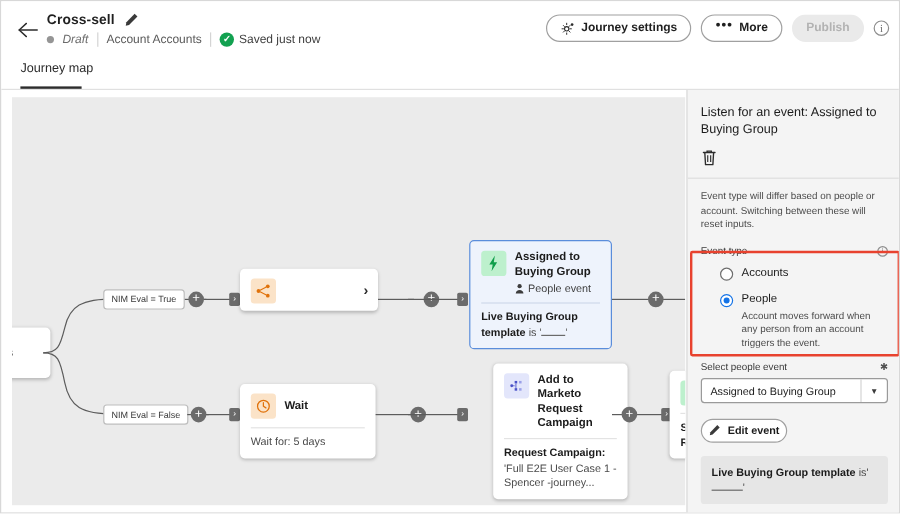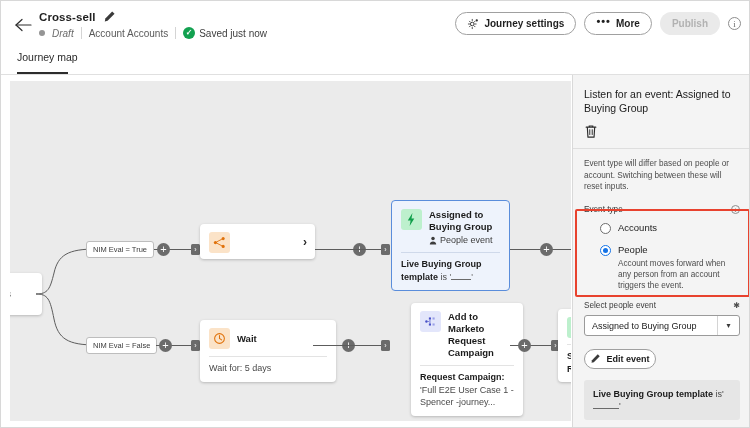--- a/index.html
+++ b/index.html
@@ -328,21 +328,21 @@
 
     <div class="wire" style="left:500px; top:168px; width:61px;"></div>
     <div class="plus-btn" style="left:530px; top:162px;">+</div>
 
     <div class="cond-pill" style="left:76px; top:256px;">NIM Eval = False</div>
     <div class="wire" style="left:146px; top:264px; width:18px;"></div>
     <div class="plus-btn" style="left:149px; top:258px;">+</div>
     <div class="wire" style="left:162px; top:264px; width:22px;"></div>
     <div class="arrow-tip" style="left:181px; top:259px;">›</div>
 
-    <div class="node" style="left:190px; top:239px; width:136px;">
+    <div class="node" style="left:190px; top:239px; width:113px;">
       <div class="node-head" style="padding-bottom:7px;">
         <div class="node-ic ic-orange">
           <svg width="13" height="13" viewBox="0 0 16 16" fill="none" aria-hidden="true">
             <circle cx="8" cy="8" r="6" stroke="#e0720b" stroke-width="1.3"></circle>
             <path d="M8 4.4V8l2.6 1.7" stroke="#e0720b" stroke-width="1.3" stroke-linecap="round"></path>
           </svg>
         </div>
         <div class="node-titles">
           <div class="node-t" style="line-height:21px;">Wait</div>
         </div>

